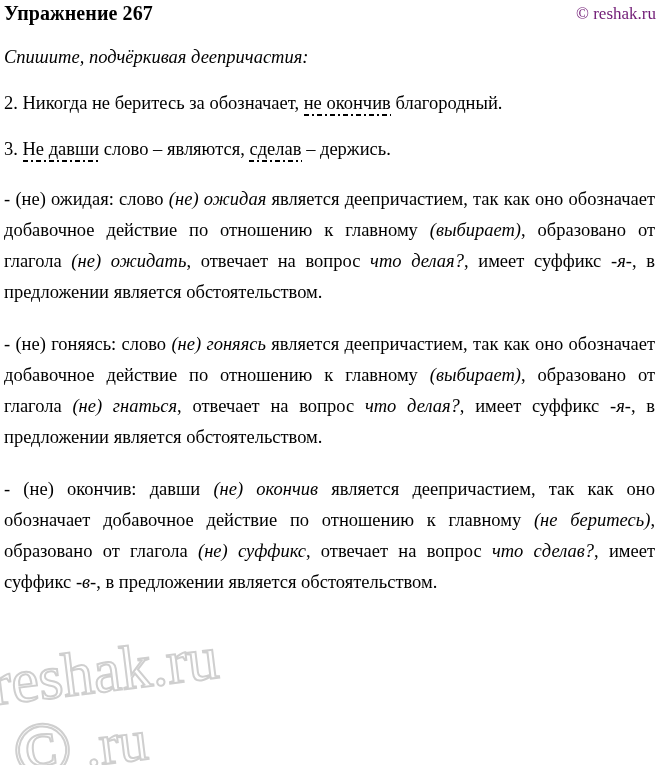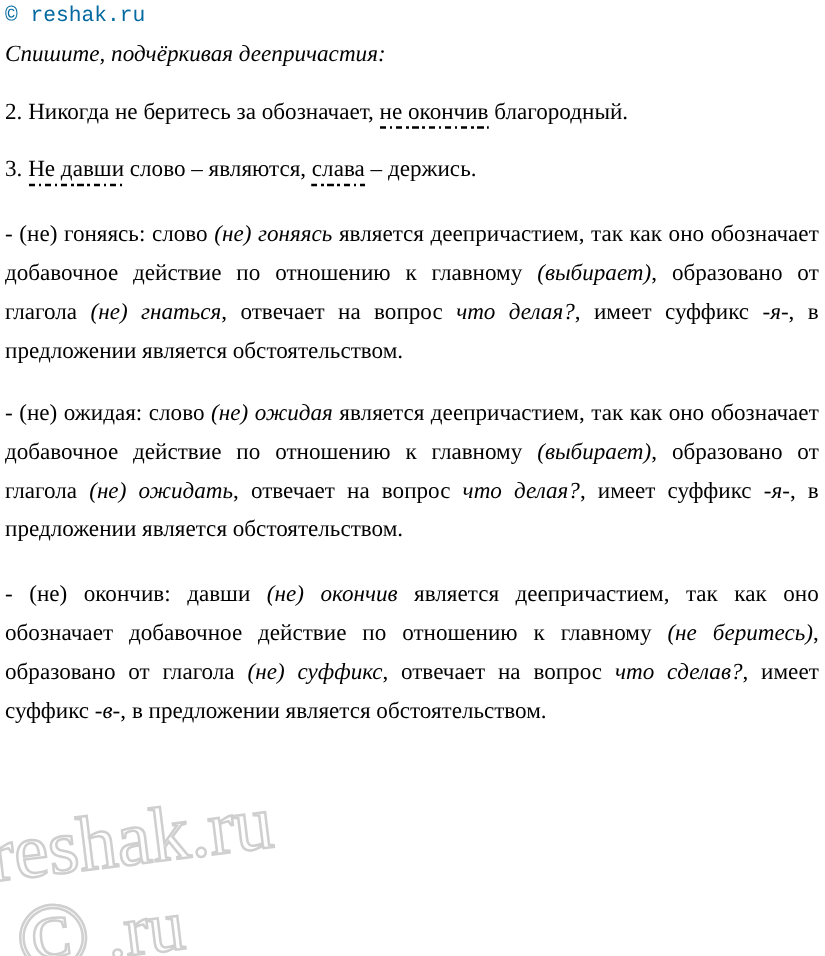--- a/index.html
+++ b/index.html
@@ -46,40 +46,39 @@
   }
   .ex-title {
     font-weight: bold;
     font-size: 20px;
     line-height: 22px;
     letter-spacing: 0.1px;
   }
   .copy {
     font-size: 17px;
     line-height: 22px;
-    color: #0369a1;
+    color: #701a75;
     white-space: nowrap;
     padding-top: 1px;
-    font-family: Liberation Mono, monospace;
   }
 
   
   .content {
     position: relative;
     z-index: 2;
     padding: 0 5px 0 4px;
   }
   p {
     margin: 0;
     font-size: 18.5px;
     line-height: 31px;
   }
   .instr {
     font-style: italic;
-    margin-top: 4px;
+    margin-top: 17px;
   }
   .sent {
     margin-top: 15px;
     text-align: left;
   }
   .proof-head {
     font-style: italic;
     margin-top: 16px;
     text-align: justify;
     text-align-last: justify;
@@ -124,43 +123,44 @@
     <svg width="360" height="150" viewBox="0 0 360 150" xmlns="http://www.w3.org/2000/svg">
       <g transform="rotate(-7 180 75)">
         <text x="6" y="56" font-family="Liberation Serif, serif" font-size="62" fill="none" stroke="#cfcfcf" stroke-width="2">reshak.ru</text>
         <text x="20" y="132" font-family="Liberation Serif, serif" font-size="78" fill="none" stroke="#cfcfcf" stroke-width="2">©</text>
         <text x="92" y="128" font-family="Liberation Serif, serif" font-size="58" fill="none" stroke="#cfcfcf" stroke-width="2">.ru</text>
       </g>
     </svg>
   </div>
 
   <div class="header">
+    <div class="ex-title">Упражнение 267</div>
     <div class="copy">© reshak.ru</div>
   </div>
 
   <div class="content">
 
     <p class="instr">Спишите, подчёркивая деепричастия:</p>
 
 
     <p class="sent">
       <span>2.</span><span> Никогда не беритесь за обозначает, </span><span class="dd">не окончив</span><span> благородный.</span>
     </p>
 
     <p class="sent">
-      <span>3.</span><span> </span><span class="dd">Не давши</span><span> слово – являются, </span><span class="dd">слава</span><span> – держись.</span>
+      <span>3.</span><span> </span><span class="dd">Не давши</span><span> слово – являются, </span><span class="dd">сделав</span><span> – держись.</span>
     </p>
 
 
+    <p class="expl first">
+      <span>- (не) ожидая: слово </span><i>(не) ожидая</i><span> является деепричастием, так как оно обозначает добавочное действие по отношению к главному </span><i>(выбирает)</i><span>, образовано от глагола </span><i>(не) ожидать</i><span>, отвечает на вопрос </span><i>что делая?</i><span>, имеет суффикс </span><i>-я-</i><span>, в предложении является обстоятельством.</span>
+    </p>
+
     <p class="expl">
       <span>- (не) гоняясь: слово </span><i>(не) гоняясь</i><span> является деепричастием, так как оно обозначает добавочное действие по отношению к главному </span><i>(выбирает)</i><span>, образовано от глагола </span><i>(не) гнаться</i><span>, отвечает на вопрос </span><i>что делая?</i><span>, имеет суффикс </span><i>-я-</i><span>, в предложении является обстоятельством.</span>
-    </p>
-
-    <p class="expl first">
-      <span>- (не) ожидая: слово </span><i>(не) ожидая</i><span> является деепричастием, так как оно обозначает добавочное действие по отношению к главному </span><i>(выбирает)</i><span>, образовано от глагола </span><i>(не) ожидать</i><span>, отвечает на вопрос </span><i>что делая?</i><span>, имеет суффикс </span><i>-я-</i><span>, в предложении является обстоятельством.</span>
     </p>
 
     <p class="expl">
       <span>- (не) окончив: давши </span><i>(не) окончив</i><span> является деепричастием, так как оно обозначает добавочное действие по отношению к главному </span><i>(не беритесь)</i><span>, образовано от глагола </span><i>(не) суффикс</i><span>, отвечает на вопрос </span><i>что сделав?</i><span>, имеет суффикс </span><i>-в-</i><span>, в предложении является обстоятельством.</span>
     </p>
 
   </div>
 </div>
 
 </body></html>

